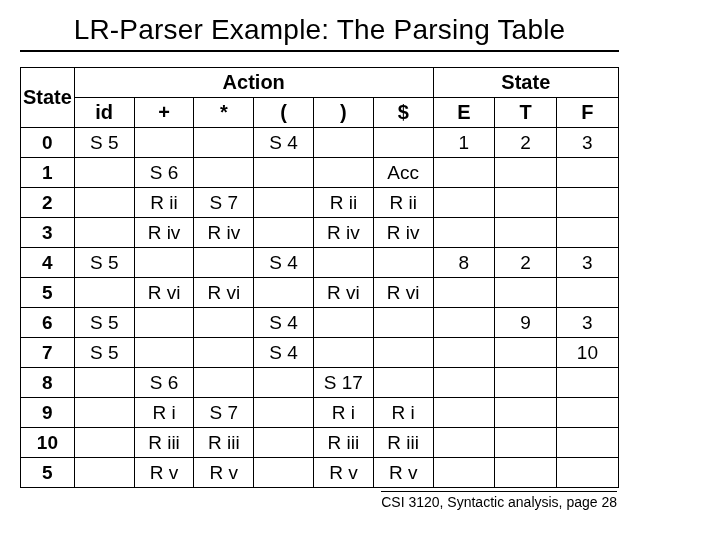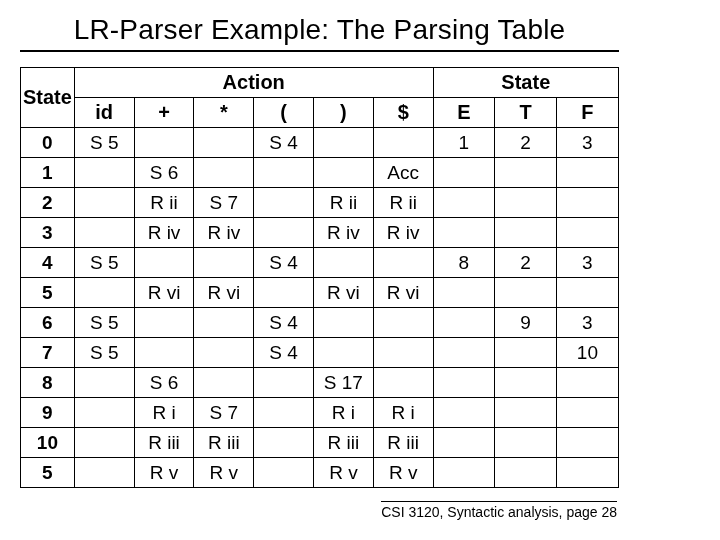--- a/index.html
+++ b/index.html
@@ -51,21 +51,21 @@
     font-weight: 400;
     font-size: 19px;
   }
   table.parse td.statecol {
     font-weight: 700;
     font-size: 19px;
   }
   .footer {
     position: absolute;
     right: 22px;
-    bottom: 20px;
+    bottom: 30px;
     font-size: 14px;
     border-top: 1px solid #000;
     padding-top: 2px;
   }
 </style>
 </head>
 <body>
 
 <div class="slide">
 

